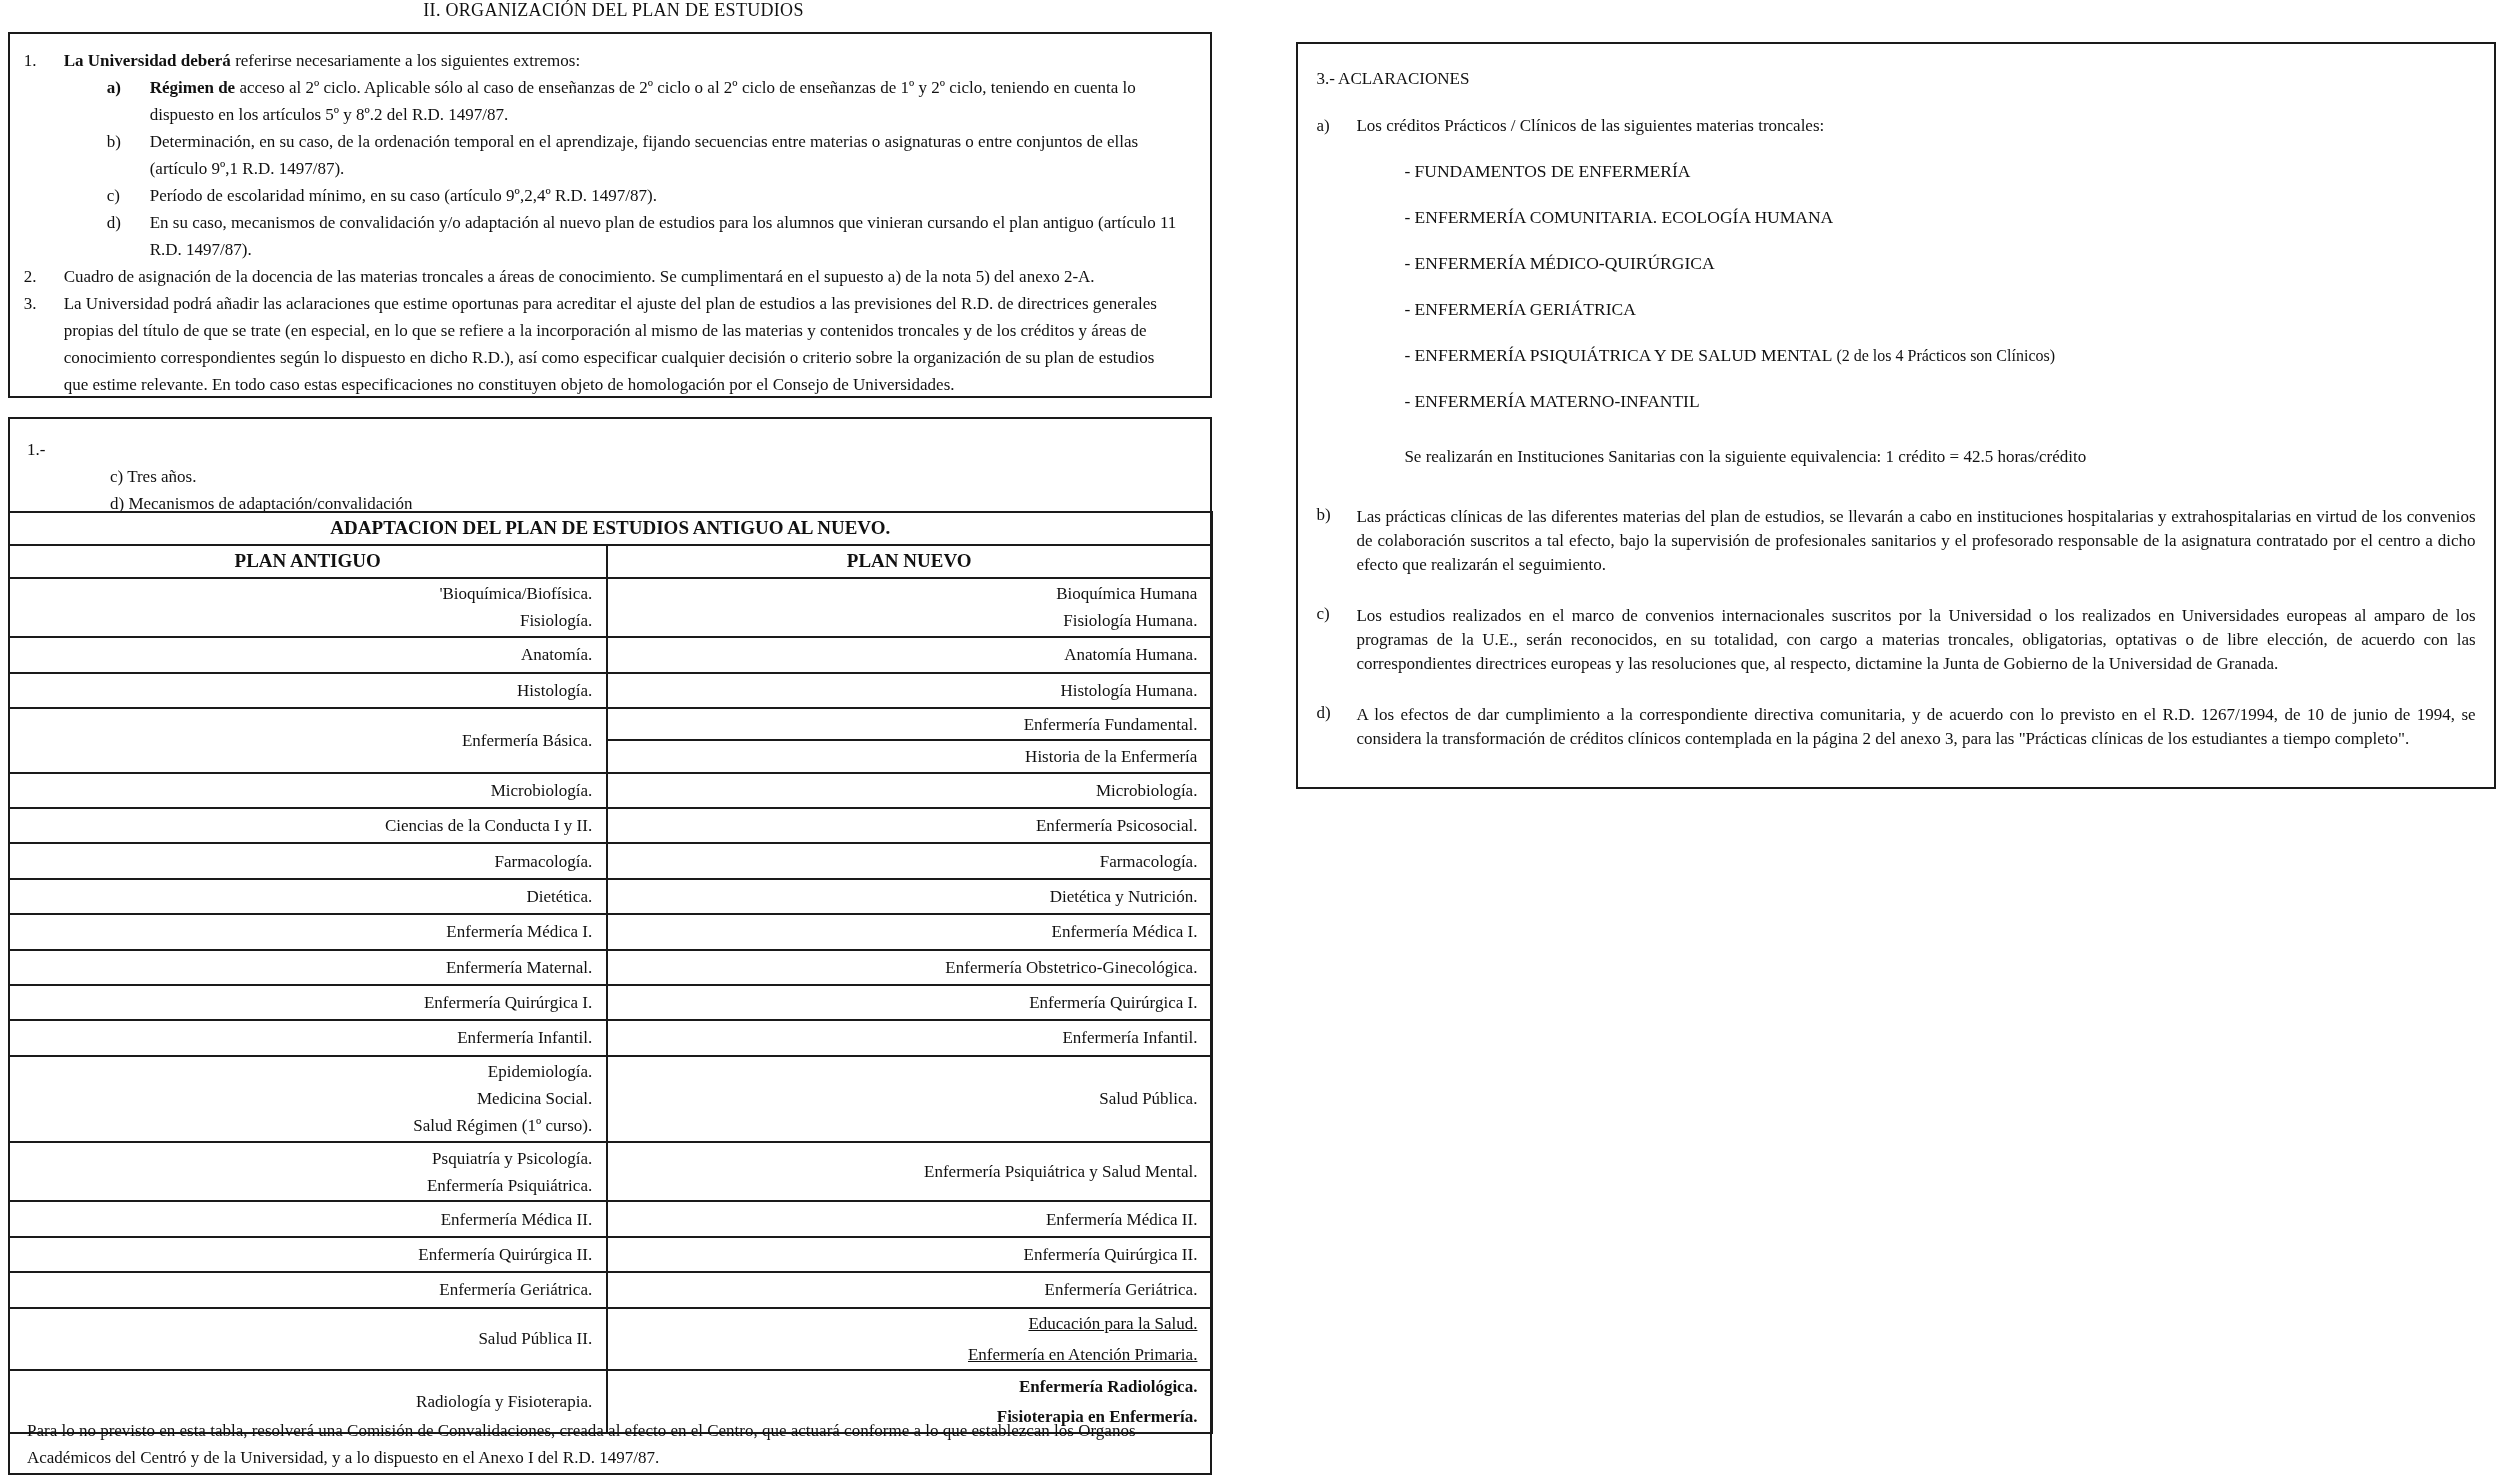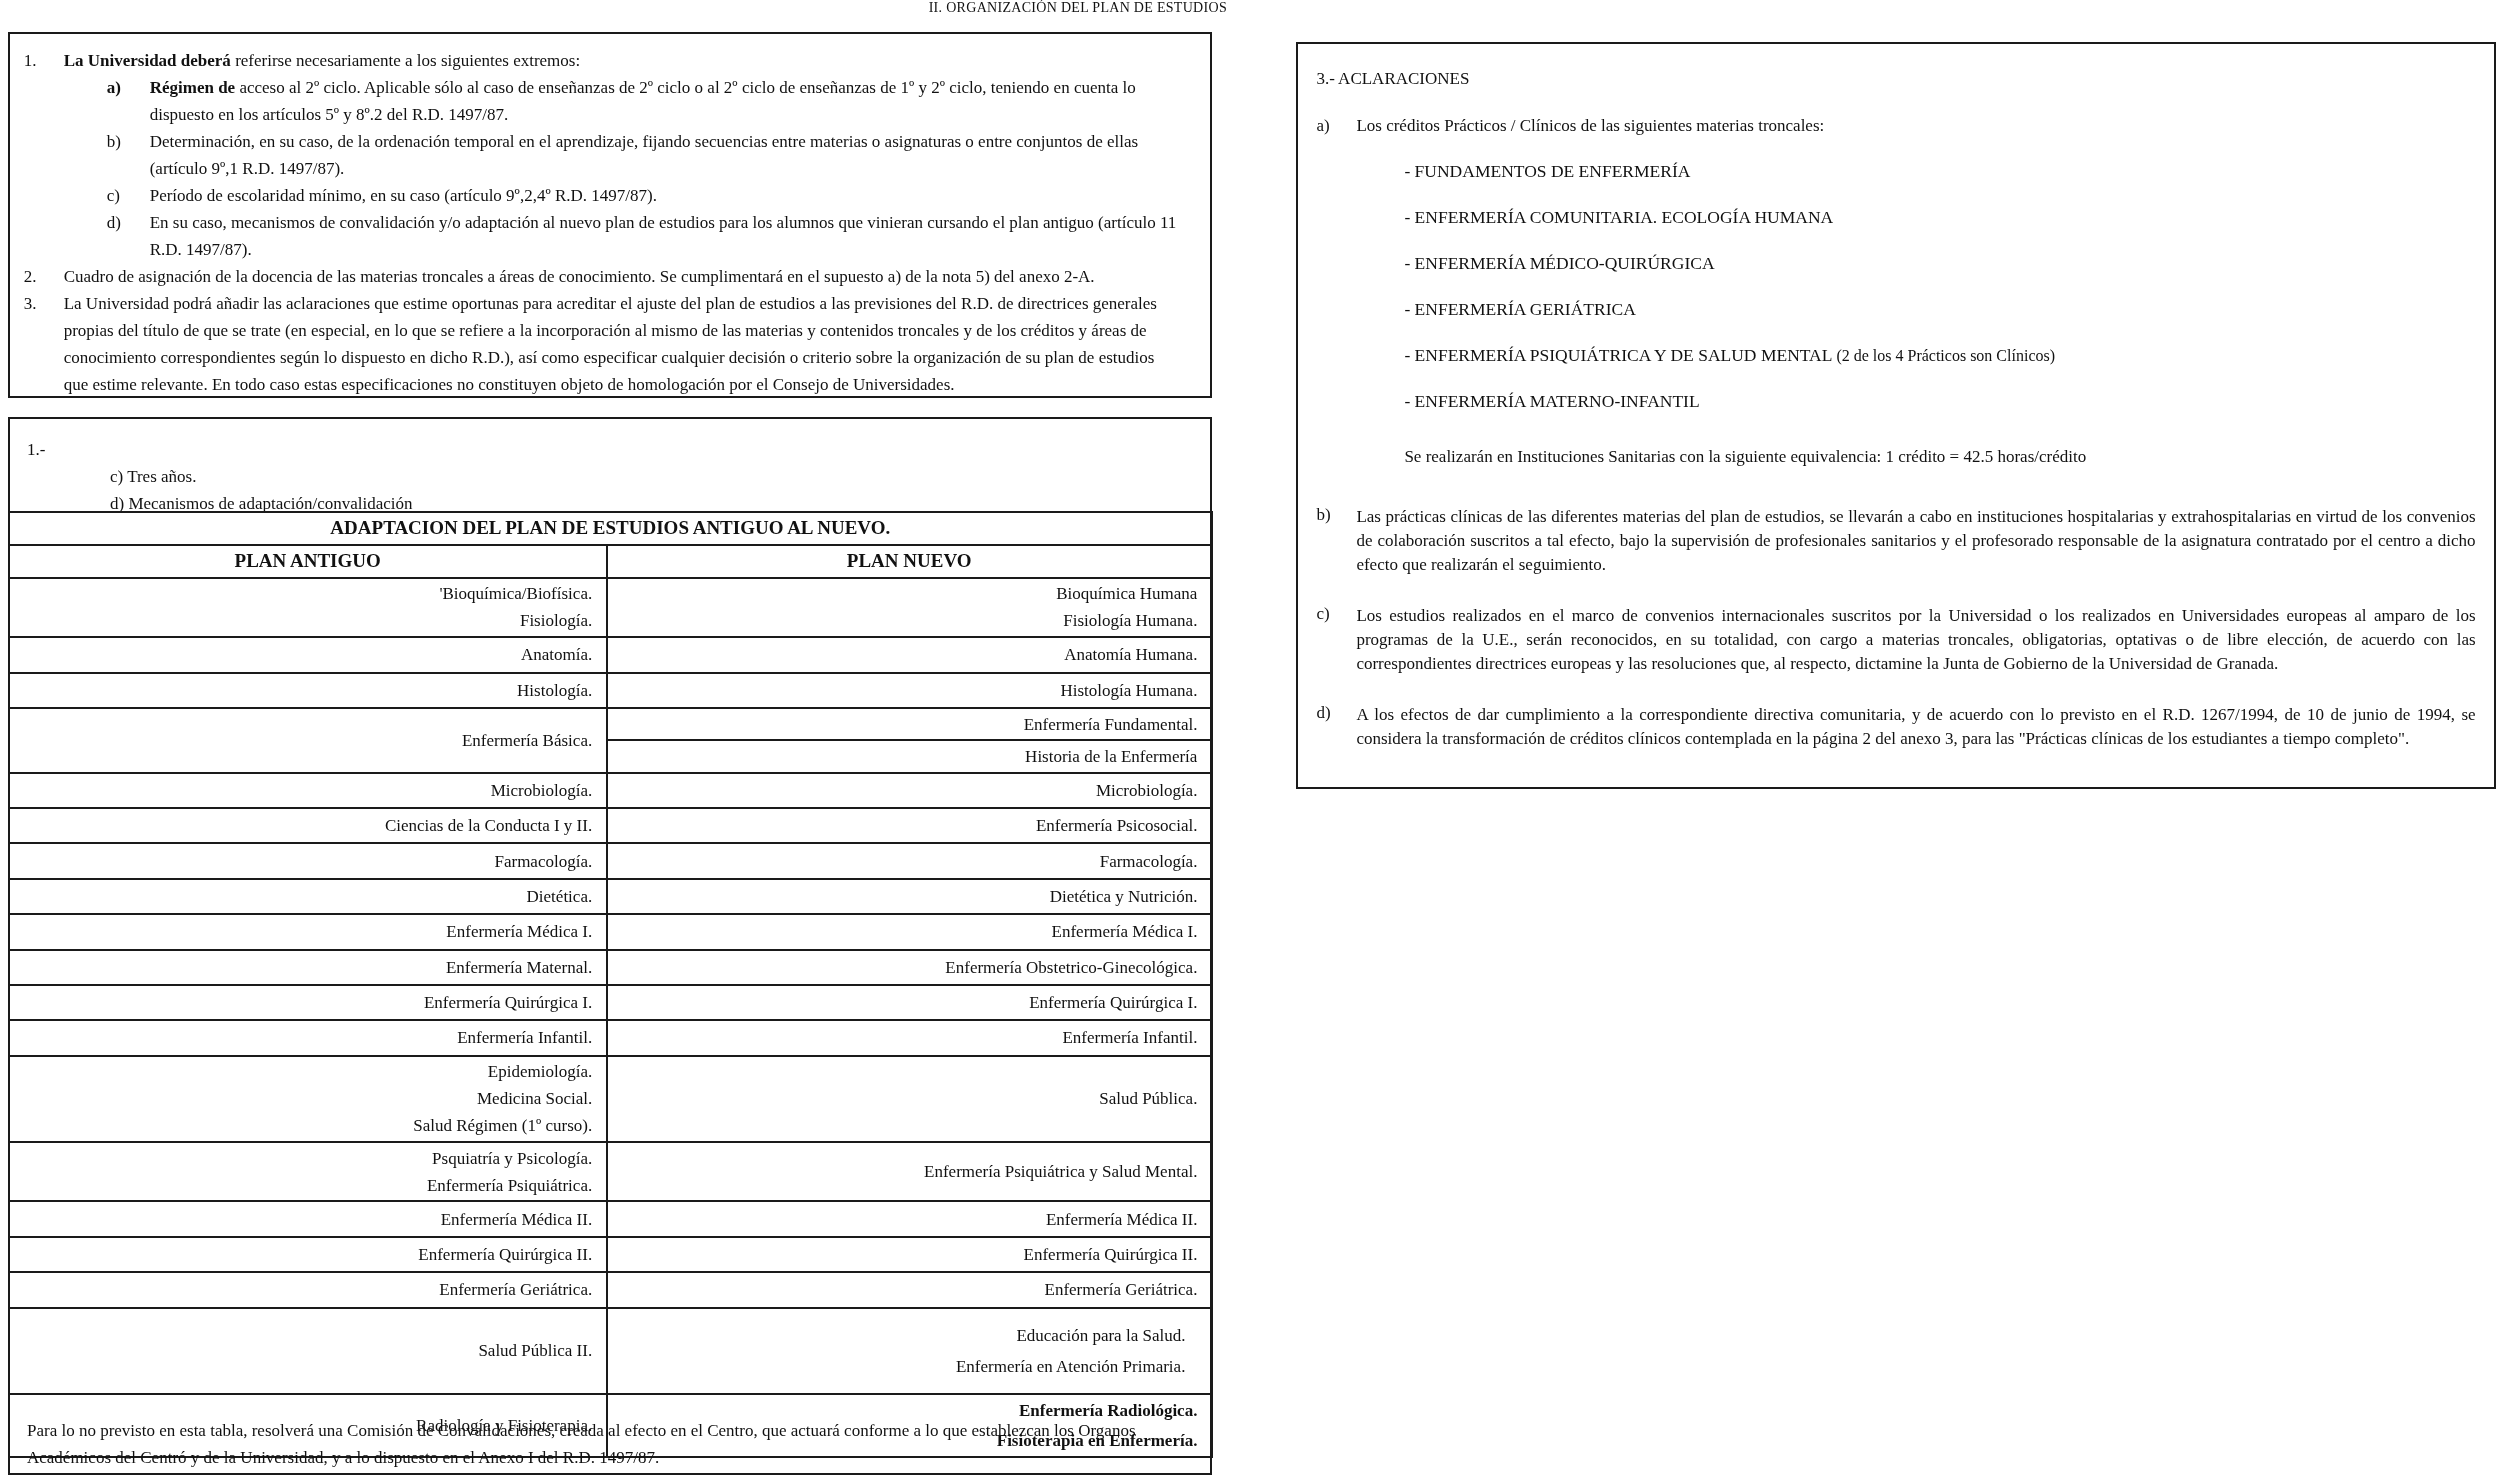--- a/index.html
+++ b/index.html
@@ -3,22 +3,22 @@
 <meta charset="utf-8">
 <style>
   html, body { margin: 0; padding: 0; background: #ffffff; }
   body {
     width: 2500px; height: 1479px; position: relative; overflow: hidden;
     font-family: "Liberation Serif", "DejaVu Serif", serif;
     color: #111111;
   }
   .abs { position: absolute; }
   .title {
-    left: 0; width: 1227px; top: 0; text-align: right;
-    font-size: 14px; letter-spacing: 0.3px;
+    left: 0; width: 1227px; top: 0; text-align: center;
+    font-size: 18px; letter-spacing: 0.3px;
   }
   .box { border: 2.5px solid #1a1a1a; box-sizing: border-box; }
   
   #box1 { left: 8.3px; top: 32px; width: 1204px; height: 366px; font-size: 17px; line-height: 27px; padding: 13.4px 13.4px 0 13.4px; }
   .ol-item { display: flex; }
   .ol-num { width: 40px; flex: none; }
   .ol-body { flex: 1; }
   .sub-item { display: flex; margin-left: 83px; }
   .sub-num { width: 43px; flex: none; }
   .sub-body { flex: 1; padding-right: 16.7px; }
@@ -240,21 +240,21 @@
             <span class="line">Enfermería Geriátrica.</span>
           </td>
           <td>
             <span class="line">Enfermería Geriátrica.</span>
           </td>
         </tr>
         <tr>
           <td class="left">
             <span class="line">Salud Pública II.</span>
           </td>
-          <td style="padding: 12px;">
+          <td style="padding: 0px; text-decoration: underline;">
             <span class="line" style="padding: 1.7px 13.4px;">Educación para la Salud.</span>
             <span class="line" style="padding: 1.7px 13.4px;">Enfermería en Atención Primaria.</span>
           </td>
         </tr>
         <tr>
           <td class="left">
             <span class="line">Radiología y Fisioterapia.</span>
           </td>
           <td style="padding: 0px; font-weight: bold;">
             <span class="line" style="padding: 1.7px 13.4px;">Enfermería Radiológica.</span>

